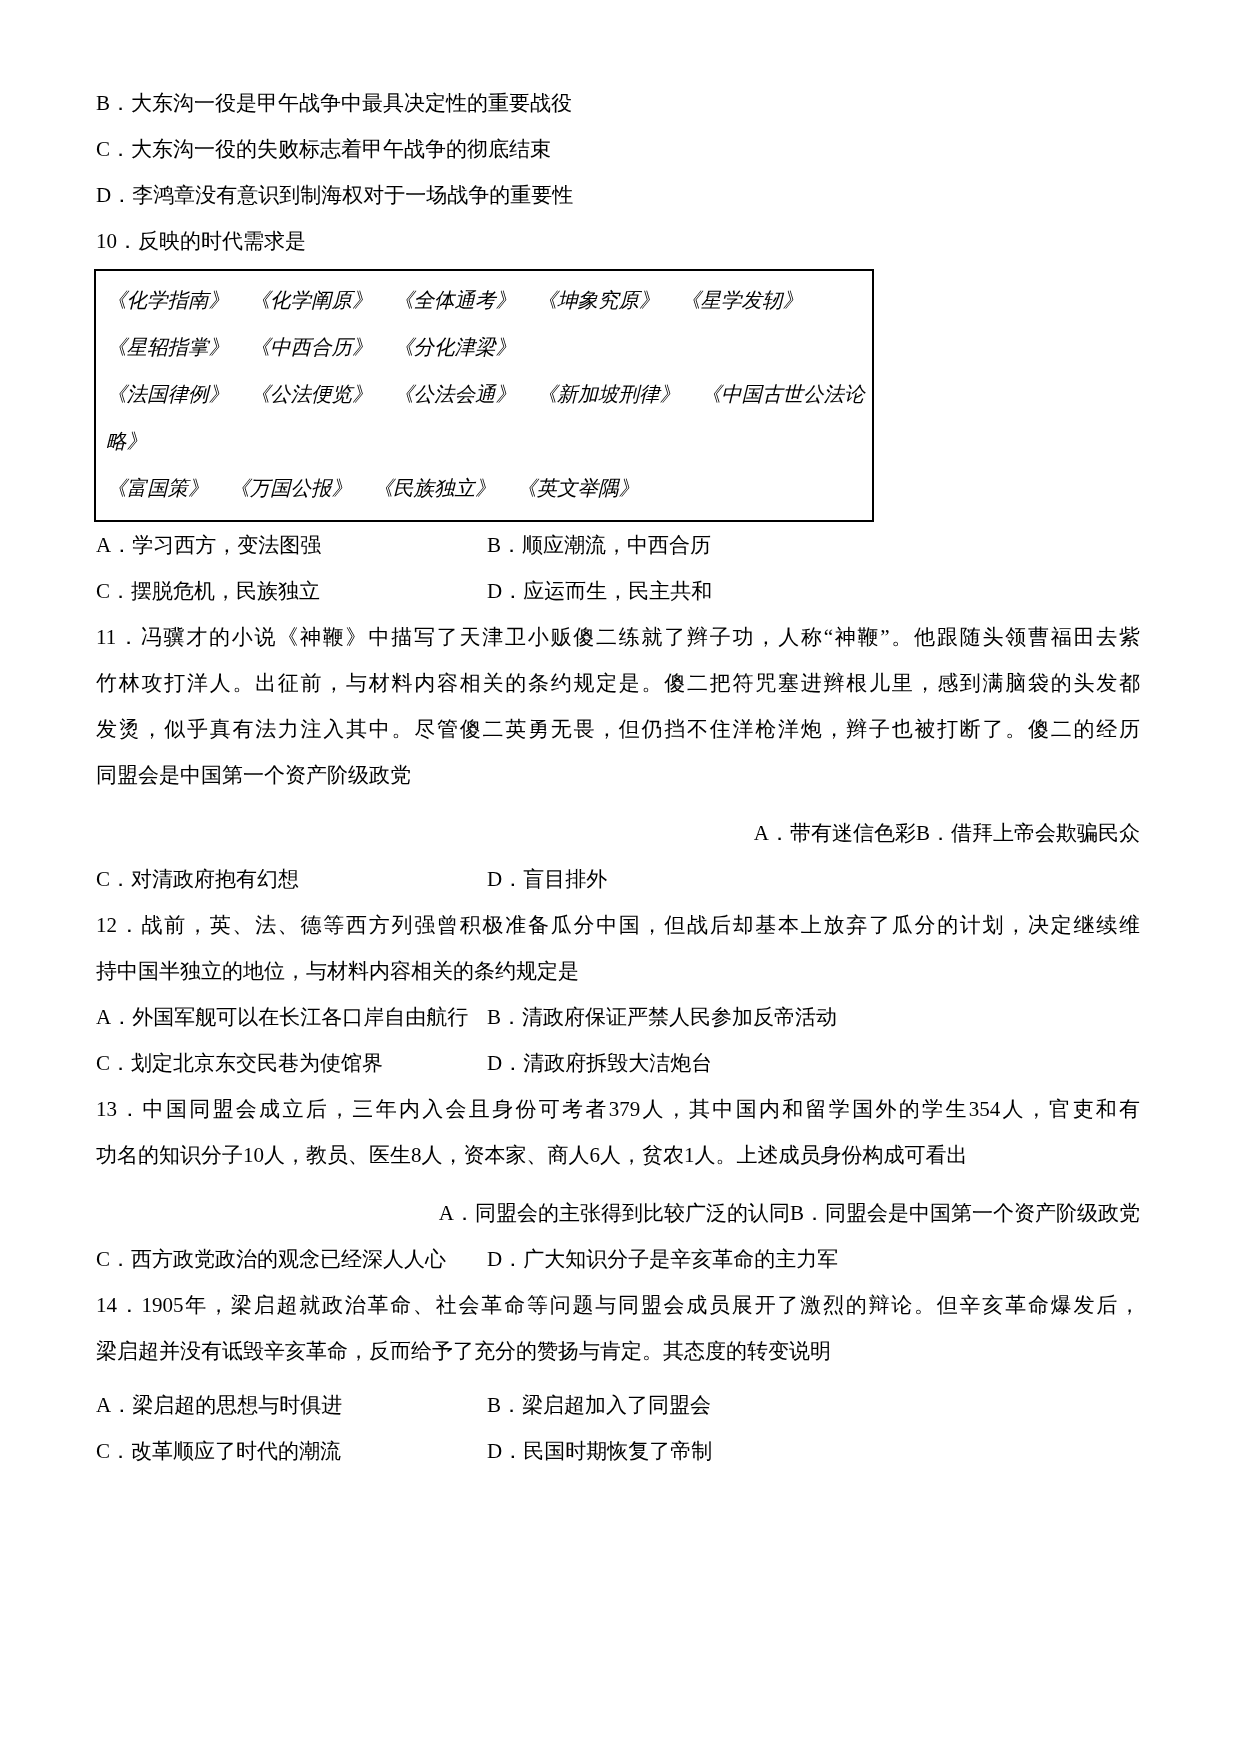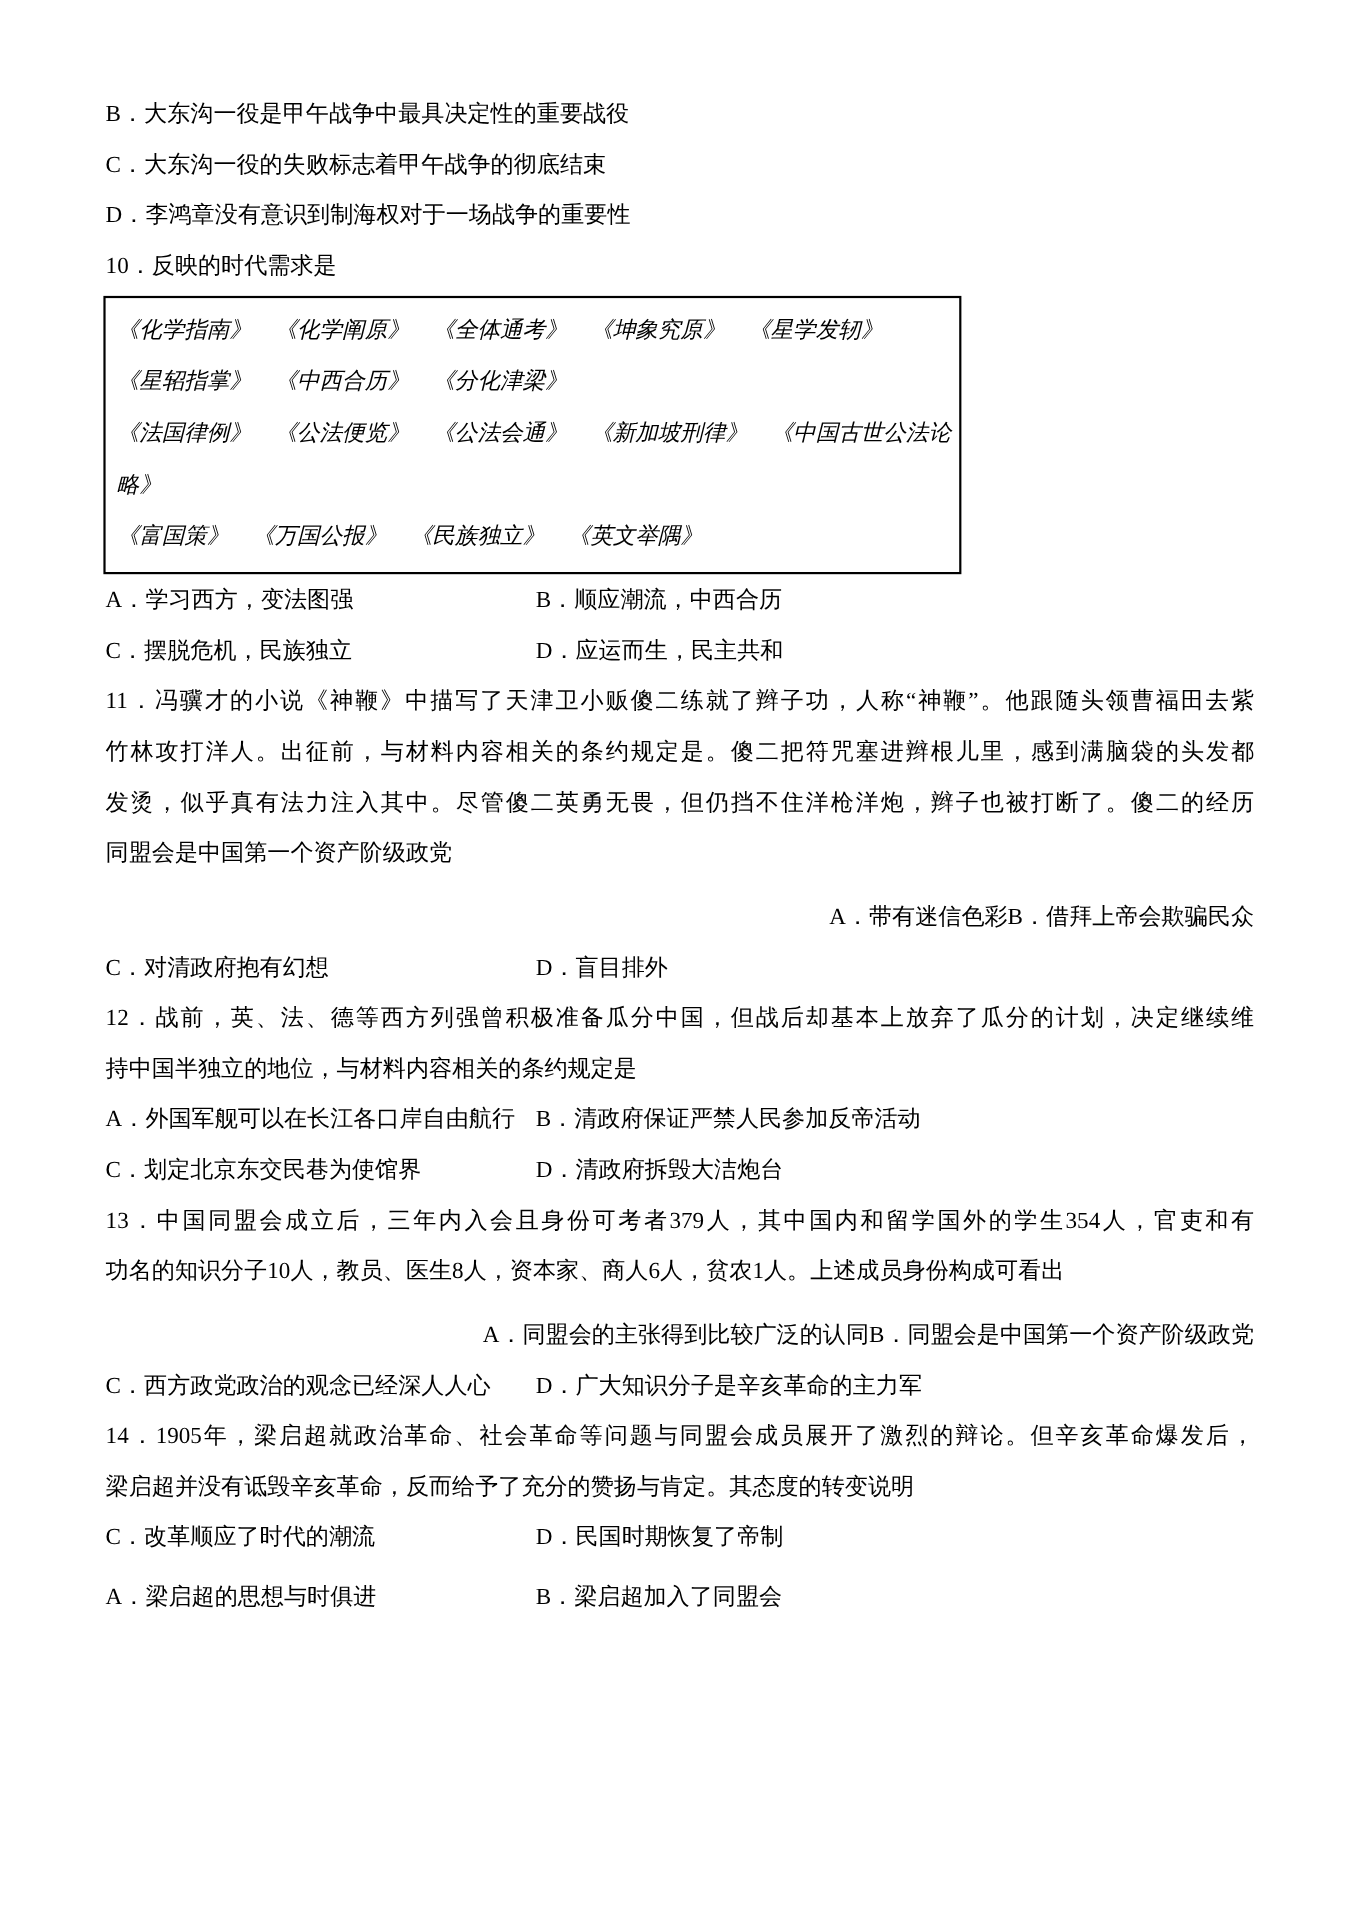--- a/index.html
+++ b/index.html
@@ -123,21 +123,21 @@
   <div class="optrow mt12">
     <span class="opt-left">A．同盟会的主张得到比较广泛的认同</span><span>B．同盟会是中国第一个资产阶级政党</span>
   </div>
   <div class="optrow">
     <span class="opt-left">C．西方政党政治的观念已经深人人心</span><span>D．广大知识分子是辛亥革命的主力军</span>
   </div>
 
   <div class="line fill">14．1905年，梁启超就政治革命、社会革命等问题与同盟会成员展开了激烈的辩论。但辛亥革命爆发后，</div>
   <div class="line">梁启超并没有诋毁辛亥革命，反而给予了充分的赞扬与肯定。其态度的转变说明</div>
 
+  <div class="optrow mt8">
+    <span class="opt-left">A．梁启超的思想与时俱进</span><span>B．梁启超加入了同盟会</span>
+  </div>
   <div class="optrow">
     <span class="opt-left">C．改革顺应了时代的潮流</span><span>D．民国时期恢复了帝制</span>
-  </div>
-  <div class="optrow mt8">
-    <span class="opt-left">A．梁启超的思想与时俱进</span><span>B．梁启超加入了同盟会</span>
   </div>
 
 
 </div>
 
 </body></html>

